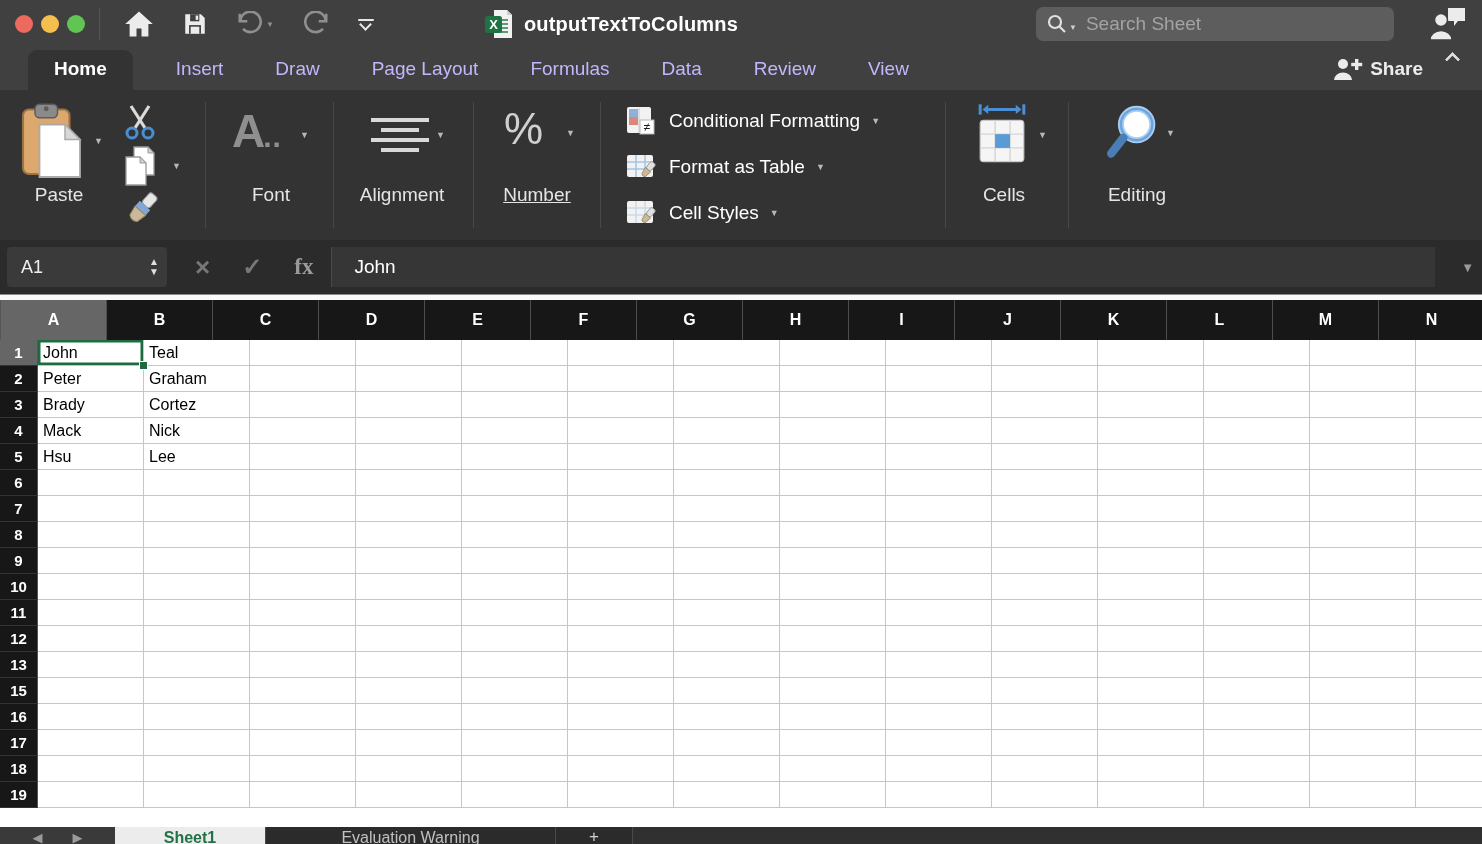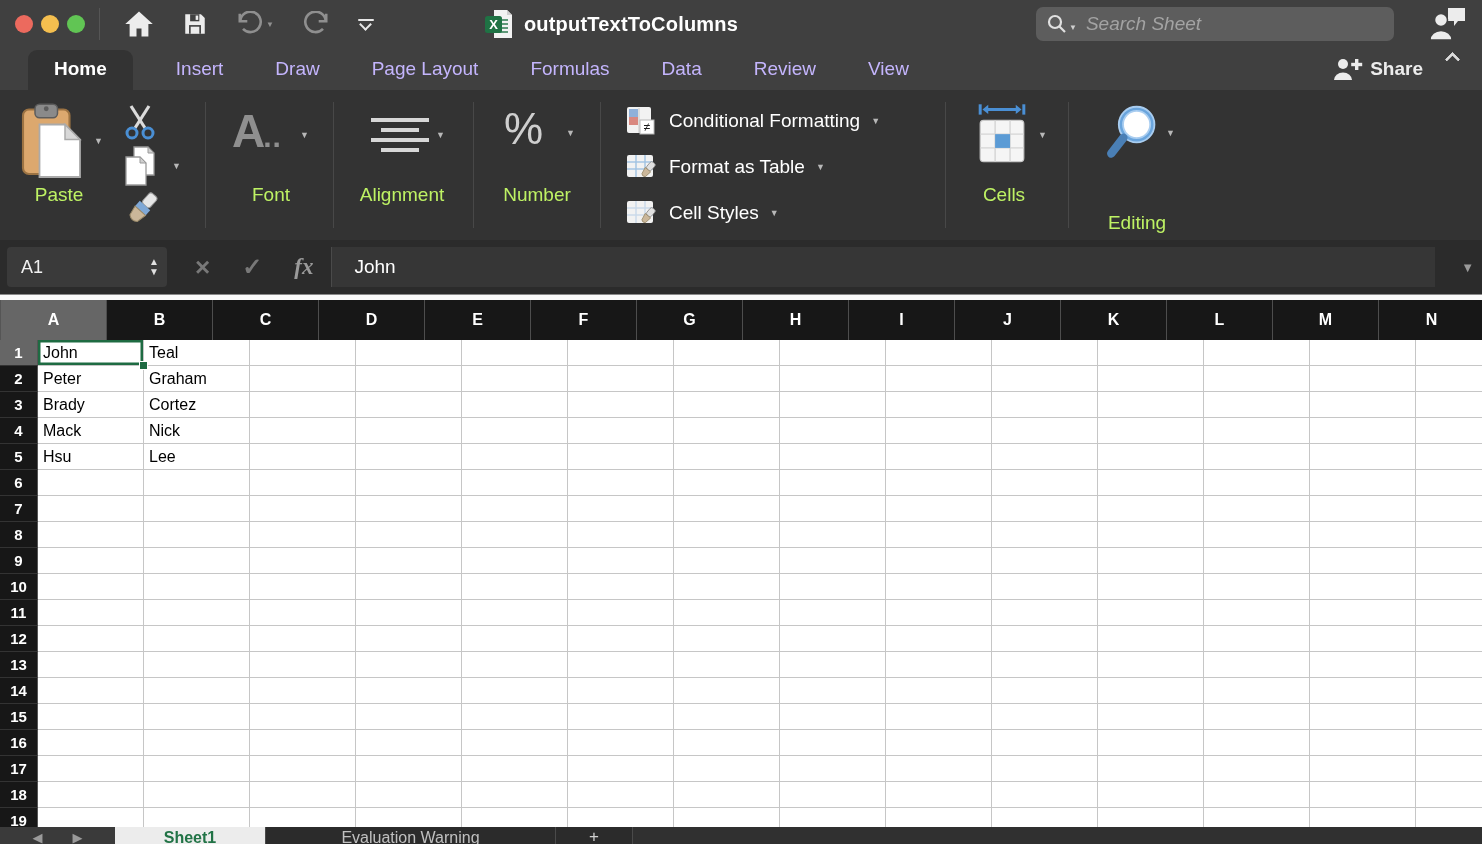--- a/index.html
+++ b/index.html
@@ -15,35 +15,35 @@
   .tb-icon { display:flex; align-items:center; justify-content:center; height:48px; padding:0 14px; cursor:default; }
   .tb-icon svg { display:block; }
   .dd-tiny { font-size:8px; color:#909090; margin-left:2px; }
   .ribbon-toggle-glyph { display:flex; flex-direction:column; align-items:center; gap:3px; }
   .ribbon-toggle-glyph .bar { width:16px; height:2.5px; background:#e8e8e8; border-radius:1px; }
   .ribbon-toggle-glyph .chev { width:9px; height:9px; border-right:2.5px solid #e8e8e8; border-bottom:2.5px solid #e8e8e8; transform:rotate(45deg); margin-top:-4px; }
   .doc-title-wrap { display:flex; align-items:center; gap:10px; margin-left:96px; }
   .doc-title { color:#fff; font-size:20px; font-weight:bold; letter-spacing:.2px; }
   .search-box { position:absolute; left:1036px; top:7px; width:358px; height:34px; background:#5d5d5d; border-radius:7px; display:flex; align-items:center; padding:0 10px; }
   .search-box .chev-s { font-size:8px; color:#cfcfcf; margin:6px 0 0 1px; }
-  .search-placeholder { color:#a3a3a3; font-size:19px; margin-left:9px;font-style:italic; }
+  .search-placeholder { color:#a3a3a3; font-size:19px; margin-left:9px; }
   .contact-wrap { position:absolute; right:14px; top:6px; }
 
   
   .tabbar { position:absolute; left:0; top:48px; width:1482px; height:42px; background:#404040; display:flex; align-items:flex-end; padding-left:28px; }
   .tab { color:#c4b5fd; font-size:19px; margin-right:52px; padding:8px 0 10px 0; cursor:default; white-space:nowrap; }
   .tab.active { background:#333; color:#fff; font-weight:bold; border-radius:9px 9px 0 0; padding:8px 26px 10px 26px; margin-right:43px; }
   .tab-right { position:absolute; right:20px; top:0; height:42px; display:flex; gap:10px; }
   .share-btn { display:flex; align-items:center; gap:7px; color:#ececec; font-size:19px; font-weight:bold; }
   .collapse-chev { width:11px; height:11px; border-left:3px solid #dcdcdc; border-top:3px solid #dcdcdc; transform:rotate(45deg); margin:6px 4px 0 14px; border-radius:1px; }
 
   
   .ribbon { position:absolute; left:0; top:90px; width:1482px; height:150px; background:#333; }
   .vsep { position:absolute; top:12px; width:1px; height:126px; background:#484848; }
-  .grp-label { position:absolute; color:#bef264; font-size:19px; text-align:center; white-space:nowrap; }
+  .grp-label { position:absolute; color:#e5e5e5; font-size:19px; text-align:center; white-space:nowrap; }
   .dd { color:#b8b8b8; font-size:9px; }
 
   .paste-btn { position:absolute; left:20px; top:12px; display:flex; align-items:center; }
   .clip-col { position:absolute; left:120px; top:10px; display:flex; flex-direction:column; align-items:flex-start; }
   .clip-item { display:flex; align-items:center; height:44px; }
   .scissors-svg, .copy-svg, .painter-svg { display:block; }
   .fontA { position:absolute; left:232px; top:14px; font-size:46px; font-weight:bold; color:#8f8f8f; letter-spacing:-2px; }
   .fontA .dots { font-size:30px; letter-spacing:1px; }
   .font-dd { position:absolute; left:300px; top:40px; }
   .align-icon { position:absolute; left:368px; top:28px; display:flex; flex-direction:column; gap:6px; align-items:center; width:64px; }
@@ -62,21 +62,21 @@
   .edit-icon { position:absolute; left:1104px; top:14px; }
   .edit-dd { position:absolute; left:1166px; top:38px; }
 
   
   .formulabar { position:absolute; left:0; top:240px; width:1482px; height:54px; background:#2b2b2b; display:flex; align-items:center;justify-content:center; }
   .namebox { width:160px; height:40px; background:#3a3a3a; border-radius:4px; margin-left:7px; display:flex; align-items:center; justify-content:space-between; padding:0 8px 0 14px; }
   .namebox .nb-text { color:#f0f0f0; font-size:18px; }
   .nb-spinner { display:flex; flex-direction:column; line-height:10px; color:#e0e0e0; font-size:10px; text-align:center; }
   .fb-x { color:#787878; font-size:26px; font-weight:bold; margin-left:28px; }
   .fb-check { color:#787878; font-size:24px; font-weight:bold; margin-left:32px; }
-  .fb-fx { color:#9a9a9a; font-size:23px; font-style:italic; font-family:"Liberation Serif", serif; margin-left:32px; font-weight:bold; }
+  .fb-fx { color:#9a9a9a; font-size:23px; font-family:"Liberation Serif", serif; margin-left:32px; font-weight:bold; }
   .fb-input { flex:1; height:40px; background:#363636; border-left:1px solid #4a4a4a; margin-left:18px; margin-right:26px; display:flex; align-items:center; }
   .fb-input span { color:#fff; font-size:19px; margin-left:22px; }
   .fb-expand { color:#9a9a9a; font-size:13px; margin-right:8px; }
 
   
   .grid-strip { position:absolute; left:0; top:294px; width:1482px; height:6px; background:#fafafa; border-top:1px solid #8a8a8a; }
   .col-headers { position:absolute; left:0; top:300px; width:1482px; height:40px; display:flex; background:#171717; }
   .corner { width:38px; height:40px; background:#171717; border-right:1px solid #555; position:relative; }
   .col-h { width:106px; height:40px; color:#fff; font-weight:bold; font-size:16px; display:flex; align-items:center; justify-content:center; border-right:1px solid #4d4d4d; background:#171717; flex:none; }
   .col-h.sel { background:#666; }
@@ -263,21 +263,21 @@
     <span class="dd align-dd">▼</span>
   </div>
   <div class="grp-label" style="left:352px; top:94px; width:100px;">Alignment</div>
 
   <div class="vsep" style="left:473px;"></div>
 
   <div>
     <div class="pct">%</div>
     <span class="dd pct-dd">▼</span>
   </div>
-  <div class="grp-label" style="left:492px; top:94px; width:90px;">Number</div>
+  <div class="grp-label" style="left:492px; top:94px; width:90px;text-decoration:underline;">Number</div>
 
   <div class="vsep" style="left:600px;"></div>
 
   <div class="stack">
     <div class="stack-row">
       <svg width="30" height="30" viewBox="0 0 30 30">
         <rect x="1" y="1" width="24" height="26" rx="2" fill="#f2f2f2"></rect>
         <rect x="3" y="3" width="9" height="8" fill="#8fb0d9"></rect>
         <rect x="3" y="11" width="9" height="8" fill="#d98880"></rect>
         <line x1="13" y1="2" x2="13" y2="27" stroke="#c9c9c9"></line>
@@ -348,21 +348,21 @@
   <div class="vsep" style="left:1068px;"></div>
 
   <div>
     <svg class="edit-icon" width="58" height="58" viewBox="0 0 48 48">
       <circle cx="27" cy="17" r="13" fill="#fff" stroke="#a9cdf0" stroke-width="5"></circle>
       <circle cx="27" cy="17" r="13" fill="none" stroke="#6aa5dd" stroke-width="2"></circle>
       <line x1="16" y1="28" x2="6" y2="41" stroke="#4a7fb5" stroke-width="7" stroke-linecap="round"></line>
     </svg>
     <span class="dd edit-dd">▼</span>
   </div>
-  <div class="grp-label" style="left:1092px; top:94px; width:90px;margin-top:28px;">Editing</div>
+  <div class="grp-label" style="left:1092px; top:94px; width:90px;">Editing</div>
 </div>
 
 <div class="formulabar">
   <div class="namebox">
     <span class="nb-text">A1</span>
     <div class="nb-spinner">
       <span>▲</span>
       <span>▼</span>
     </div>
   </div>
@@ -609,37 +609,20 @@
       <div class="g-cell"></div>
       <div class="g-cell"></div>
       <div class="g-cell"></div>
       <div class="g-cell"></div>
       <div class="g-cell"></div>
       <div class="g-cell"></div>
       <div class="g-cell"></div>
       <div class="g-cell"></div>
     </div>
     <div class="g-row">
-      <div class="row-h">14</div>
-      <div class="g-cell"></div>
-      <div class="g-cell"></div>
-      <div class="g-cell"></div>
-      <div class="g-cell"></div>
-      <div class="g-cell"></div>
-      <div class="g-cell"></div>
-      <div class="g-cell"></div>
-      <div class="g-cell"></div>
-      <div class="g-cell"></div>
-      <div class="g-cell"></div>
-      <div class="g-cell"></div>
-      <div class="g-cell"></div>
-      <div class="g-cell"></div>
-      <div class="g-cell"></div>
-    </div>
-    <div class="g-row">
       <div class="row-h">15</div>
       <div class="g-cell"></div>
       <div class="g-cell"></div>
       <div class="g-cell"></div>
       <div class="g-cell"></div>
       <div class="g-cell"></div>
       <div class="g-cell"></div>
       <div class="g-cell"></div>
       <div class="g-cell"></div>
       <div class="g-cell"></div>

